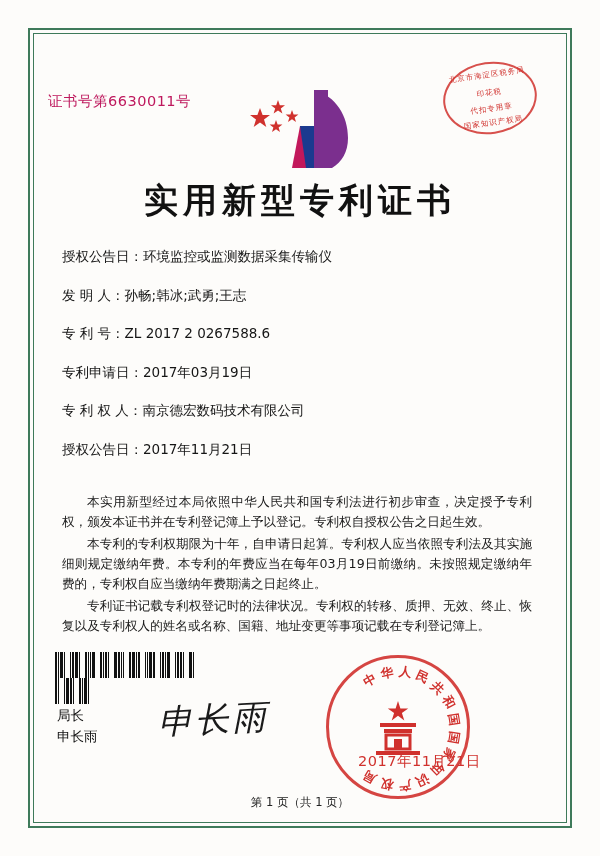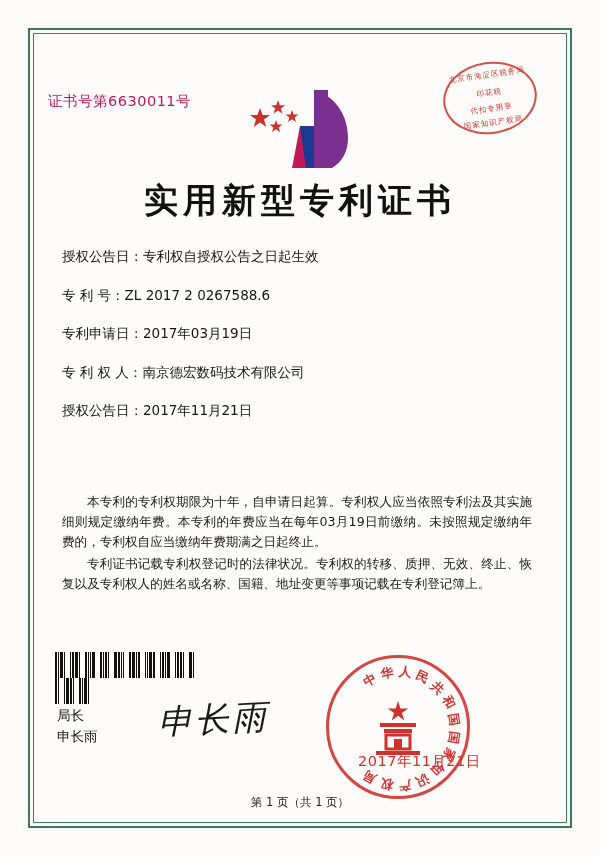--- a/index.html
+++ b/index.html
@@ -291,37 +291,41 @@
       <div class="st-line st2">印花税</div>
       <div class="st-line st3">代扣专用章</div>
       <div class="st-line st4">国家知识产权局</div>
     </div>
   </div>
 
   <div class="title">实用新型专利证书</div>
 
   <div class="fields">
     <div class="field-row">
-      <span class="field-label">授权公告日：</span><span class="field-value">专利权自授权公告之日起生效</span>
+      <span class="field-label">授权公告日：</span><span class="field-value">环境监控或监测数据采集传输仪</span>
+    </div>
+    <div class="field-row">
+      <span class="field-label">发 明 人：</span><span class="field-value">孙畅;韩冰;武勇;王志</span>
     </div>
     <div class="field-row">
       <span class="field-label">专 利 号：</span><span class="field-value">ZL 2017 2 0267588.6</span>
     </div>
     <div class="field-row">
       <span class="field-label">专利申请日：</span><span class="field-value">2017年03月19日</span>
     </div>
     <div class="field-row">
       <span class="field-label">专 利 权 人：</span><span class="field-value">南京德宏数码技术有限公司</span>
     </div>
     <div class="field-row">
       <span class="field-label">授权公告日：</span><span class="field-value">2017年11月21日</span>
     </div>
   </div>
 
   <div class="paras">
+    <div class="para">本实用新型经过本局依照中华人民共和国专利法进行初步审查，决定授予专利权，颁发本证书并在专利登记簿上予以登记。专利权自授权公告之日起生效。</div>
     <div class="para">本专利的专利权期限为十年，自申请日起算。专利权人应当依照专利法及其实施细则规定缴纳年费。本专利的年费应当在每年03月19日前缴纳。未按照规定缴纳年费的，专利权自应当缴纳年费期满之日起终止。</div>
     <div class="para">专利证书记载专利权登记时的法律状况。专利权的转移、质押、无效、终止、恢复以及专利权人的姓名或名称、国籍、地址变更等事项记载在专利登记簿上。</div>
   </div>
 
   <div class="barcode">
     <span style="width:2px"></span><span style="width:1px"></span><span style="width:3px"></span><span style="width:1px"></span>
     <span style="width:1px"></span><span style="width:2px"></span><span style="width:3px"></span><span style="width:1px"></span>
     <span style="width:2px"></span><span style="width:1px"></span><span style="width:1px"></span><span style="width:3px"></span>
     <span style="width:2px"></span><span style="width:1px"></span><span style="width:2px"></span><span style="width:1px"></span>
     <span style="width:3px"></span><span style="width:2px"></span><span style="width:1px"></span><span style="width:1px"></span>

